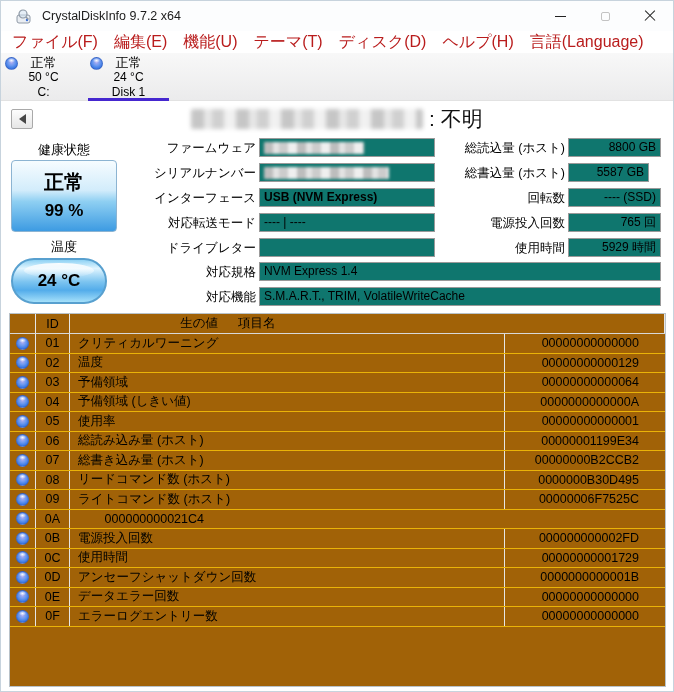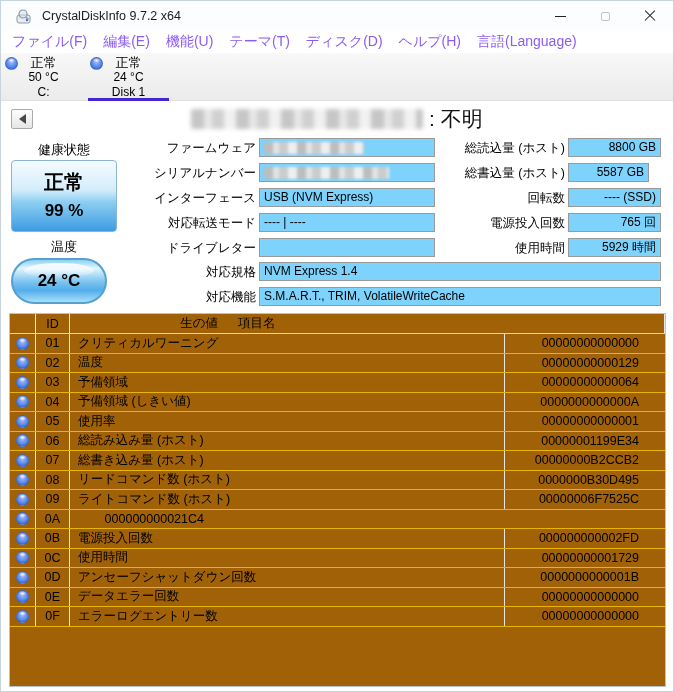--- a/index.html
+++ b/index.html
@@ -13,21 +13,21 @@
   .apptitle { margin-left:9px; font-size:12.5px; color:#1b1b1b; }
   .wc-group { margin-left:auto; display:flex; height:30px; }
   .wc { width:45px; height:30px; display:flex; align-items:center; justify-content:center; position:relative; }
   .glyph-min { width:11px; height:1px; background:#222; display:block; }
   .glyph-max { width:9px; height:9px; border:1px solid #c3c3c3; border-radius:2px; display:block; }
   .glyph-x1,.glyph-x2 { position:absolute; width:14px; height:1.3px; background:#222; left:15px; top:14px; }
   .glyph-x1 { transform:rotate(45deg); } .glyph-x2 { transform:rotate(-45deg); }
 
   
   .menubar { position:absolute; top:30px; left:0; right:0; height:22px; background:#fff; display:flex; align-items:center; padding-left:3px; }
-  .menu-item { font-size:14px; padding:2px 8px; color:#8b5cf6; cursor:default; }
+  .menu-item { font-size:16px; padding:2px 8px; color:#b91c1c; cursor:default; }
 
   
   .tabstrip { position:absolute; top:52px; left:0; right:0; height:48px; background:linear-gradient(#f8f8f8,#ebebec); border-bottom:1px solid #e2e2e2; display:flex; }
   .dtab { position:relative; width:85px; height:48px; text-align:center; padding-top:2px; }
   .dtab .orb { position:absolute; left:4px; top:4px; width:13px; height:13px; }
   .dtab-status { font-size:13px; line-height:15px; }
   .dtab-temp { font-size:12px; line-height:15px; }
   .dtab-name { font-size:12px; line-height:15px; }
   .dtab-underline { position:absolute; left:2px; right:2px; bottom:0; height:3px; background:#4527cf; }
 
@@ -50,21 +50,21 @@
     background:linear-gradient(180deg,#f6fcff 0%,#d2ecfb 42%,#8ecff2 58%,#3d9be2 100%); }
   .health-status { font-size:20px; font-weight:bold; margin-top:8px; }
   .health-percent { font-size:17px; font-weight:bold; margin-top:5px; }
   .temp-pill { position:absolute; left:10px; top:257px; width:96px; height:46px; border:2px solid #58a0cf; border-radius:24px; display:flex; align-items:center; justify-content:center; position:absolute; overflow:hidden;
     background:linear-gradient(180deg,#8fd2f4 0%,#e0f5ff 20%,#7cc4f0 52%,#53acea 72%,#a5e0fa 100%); }
   .temp-pill::before { content:""; position:absolute; left:12%; top:6%; width:76%; height:36%; border-radius:50%; background:linear-gradient(rgba(255,255,255,.95),rgba(255,255,255,0)); }
   .temp-value { font-size:17px; font-weight:bold; position:relative; }
 
   
   .flabel { position:absolute; font-size:12.5px; text-align:right; color:#000; white-space:nowrap; }
-  .fbox { position:absolute; height:19px; border:1px solid #9a9a9a; background:#7dd3fc; font-size:12px; line-height:17px; padding:0 4px; overflow:hidden; white-space:nowrap; }
+  .fbox { position:absolute; height:19px; border:1px solid #9a9a9a; background:#0f766e; font-size:12px; line-height:17px; padding:0 4px; overflow:hidden; white-space:nowrap; }
   .fbox.right { text-align:right; }
   .vblur { display:inline-block; height:12px; margin-top:3px; border-radius:1px; filter:blur(1.8px);
     background: repeating-linear-gradient(90deg,#bdbdbd 0 9px,#e3e3e3 9px 15px,#cccccc 15px 24px,#efefef 24px 33px); }
 
   
   .smart { position:absolute; left:8px; top:312px; width:657px; height:374px; border:1px solid #b9c2c9; background:#a16207; }
   .thead { display:flex; height:20px; border-bottom:1px solid #d8d8d8; align-items:center; font-size:12.5px; }
   .trow { display:flex; height:19.5px; border-bottom:1px solid #eab308; align-items:center; font-size:12.5px; }
   .cell { height:100%; display:flex; align-items:center; }
   .c-orb { width:26px; justify-content:center; border-right:1px solid #e6e6e6; }
@@ -146,21 +146,21 @@
     <span class="temp-value">24 °C</span>
   </div>
 
   <div class="flabel" style="top:139px; left:120px; width:135px;">ファームウェア</div>
   <div class="fbox" style="top:137px; left:258px; width:176px;"><span class="vblur" style="width:100px;"></span></div>
 
   <div class="flabel" style="top:164px; left:120px; width:135px;">シリアルナンバー</div>
   <div class="fbox" style="top:162px; left:258px; width:176px;"><span class="vblur" style="width:125px;"></span></div>
 
   <div class="flabel" style="top:189px; left:120px; width:135px;">インターフェース</div>
-  <div class="fbox" style="top:187px; left:258px; width:176px;"><span>USB (NVM Express)</span></div>
+  <div class="fbox" style="top:187px; left:258px; width:176px;font-weight:bold;"><span>USB (NVM Express)</span></div>
 
   <div class="flabel" style="top:214px; left:120px; width:135px;">対応転送モード</div>
   <div class="fbox" style="top:212px; left:258px; width:176px;"><span>---- | ----</span></div>
 
   <div class="flabel" style="top:239px; left:120px; width:135px;">ドライブレター</div>
   <div class="fbox" style="top:237px; left:258px; width:176px;"><span></span></div>
 
   <div class="flabel" style="top:263px; left:120px; width:135px;">対応規格</div>
   <div class="fbox" style="top:261px; left:258px; width:402px;"><span>NVM Express 1.4</span></div>
 

